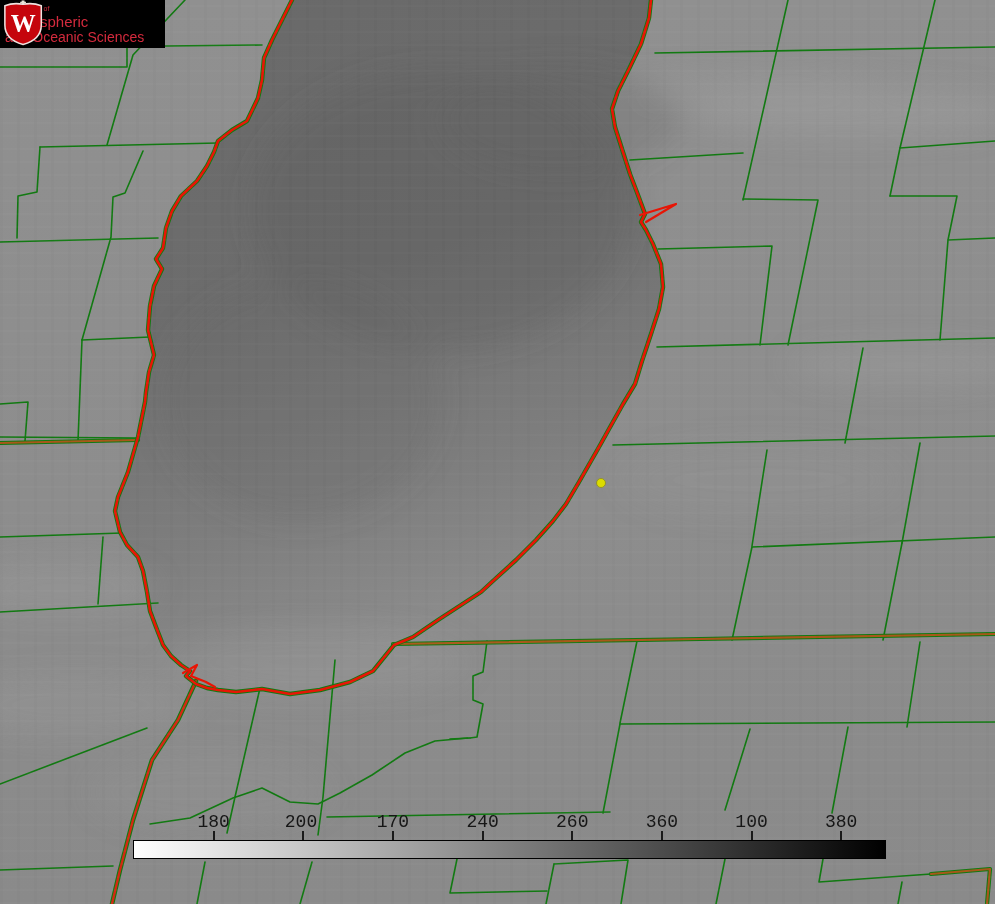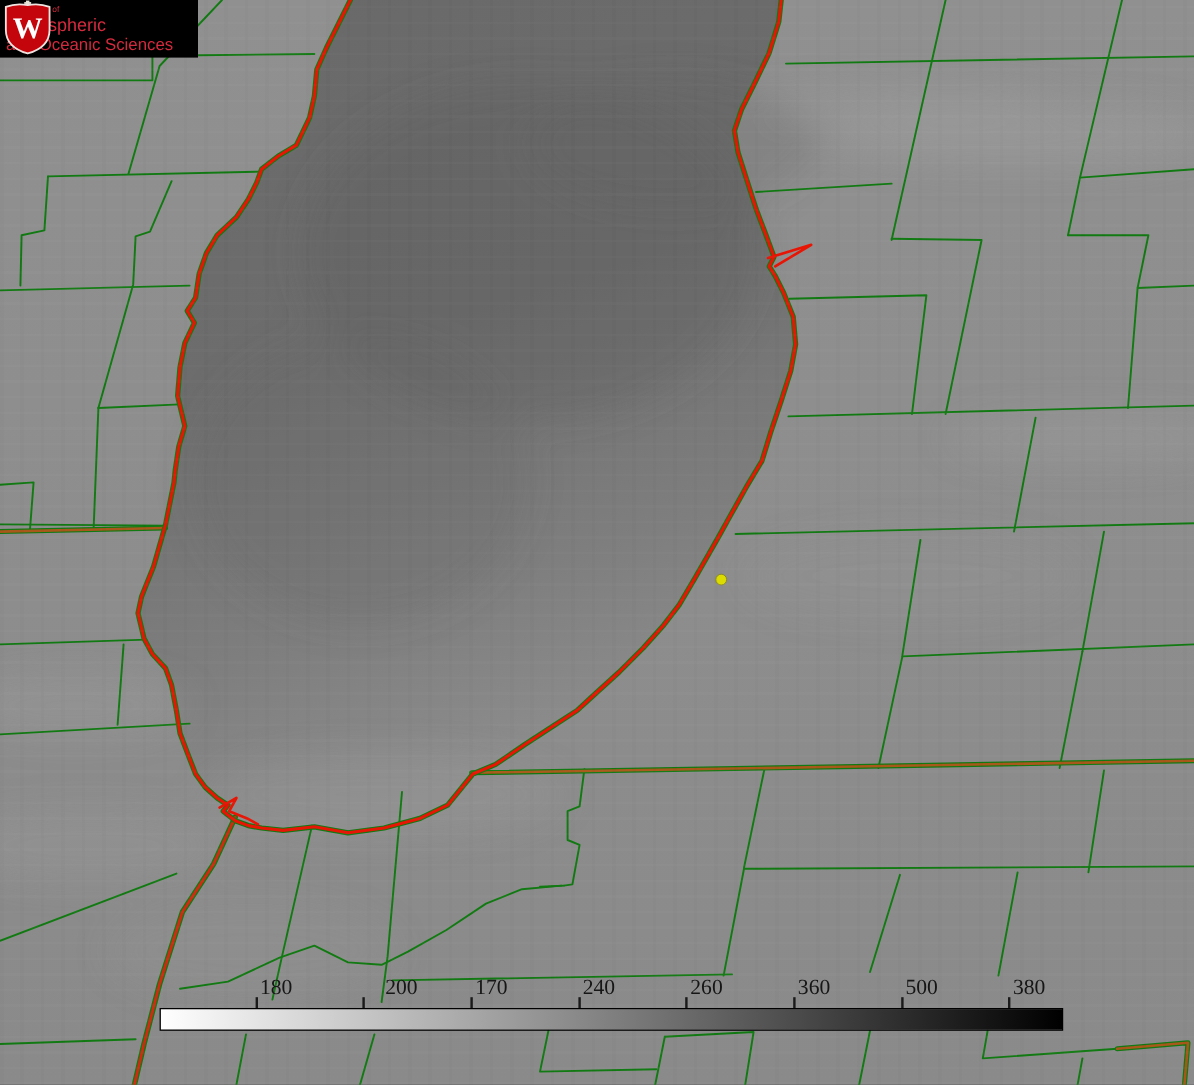--- a/index.html
+++ b/index.html
@@ -32,22 +32,22 @@
   }
   
   #colorbar-area{position:absolute;left:0;top:0;width:995px;height:904px;z-index:20;pointer-events:none;}
   #colorbar{
     position:absolute;left:133px;top:840px;width:753px;height:19px;
     background:linear-gradient(to right,#ffffff,#000000);
     border:1px solid #000;box-sizing:border-box;
   }
   .cb-tick{position:absolute;width:2px;height:9px;background:#1a1a1a;top:831px;}
   .cb-label{
-    position:absolute;top:812px;width:60px;margin-left:-30px;text-align:right;
-    font-size:18px;color:#161616;font-family:Liberation Serif, serif;
+    position:absolute;top:812px;width:60px;margin-left:-30px;text-align:center;
+    font-size:18px;color:#161616;font-family:Liberation Mono, monospace;
   }
   
   #texture{
     position:absolute;left:0;top:0;width:995px;height:904px;z-index:5;pointer-events:none;
     background:
       repeating-linear-gradient(0deg, rgba(255,255,255,0.035) 0 2px, rgba(0,0,0,0) 2px 13px),
       repeating-linear-gradient(90deg, rgba(0,0,0,0.025) 0 3px, rgba(0,0,0,0) 3px 17px);
     opacity:.6;
   }
 </style>
@@ -180,31 +180,31 @@
   </svg>
 
   <div id="texture"></div>
 
   <div id="colorbar-area">
     <div id="colorbar" style="background: linear-gradient(to right, rgb(255, 255, 255), rgb(0, 0, 0));"></div>
     <div id="cb-ticks">
         <div class="cb-tick" style="left: 212.679px;"></div>
         <div class="cb-label" style="left: 213.679px;">180</div>
         <div class="cb-tick" style="left: 302.321px;"></div>
-        <div class="cb-label" style="left: 318px;">200</div>
+        <div class="cb-label" style="left: 301px;">200</div>
         <div class="cb-tick" style="left: 391.964px;"></div>
         <div class="cb-label" style="left: 392.964px;">170</div>
         <div class="cb-tick" style="left: 481.607px;"></div>
         <div class="cb-label" style="left: 482.607px;">240</div>
         <div class="cb-tick" style="left: 571.25px;"></div>
         <div class="cb-label" style="left: 572.25px;">260</div>
         <div class="cb-tick" style="left: 660.893px;"></div>
         <div class="cb-label" style="left: 661.893px;">360</div>
         <div class="cb-tick" style="left: 750.536px;"></div>
-        <div class="cb-label" style="left: 751.536px;">500</div>
+        <div class="cb-label" style="left: 751.536px;">100</div>
         <div class="cb-tick" style="left: 840.179px;"></div>
         <div class="cb-label" style="left: 841.179px;">380</div>
       </div>
   </div>
 
   <div id="logo-bar">
     <svg id="logo-crest" viewBox="0 0 44 48">
       <rect x="20.5" y="0.5" width="3" height="4" fill="#e8e4d8"></rect>
       <rect x="19" y="1.8" width="6" height="1.6" fill="#e8e4d8"></rect>
       <path d="M3,6 Q12,2.5 22,4.5 Q32,2.5 41,6 L41,26 Q41,41 22,46.5 Q3,41 3,26 Z" fill="#c5050c" stroke="#efe3e0" stroke-width="1.6"></path>

